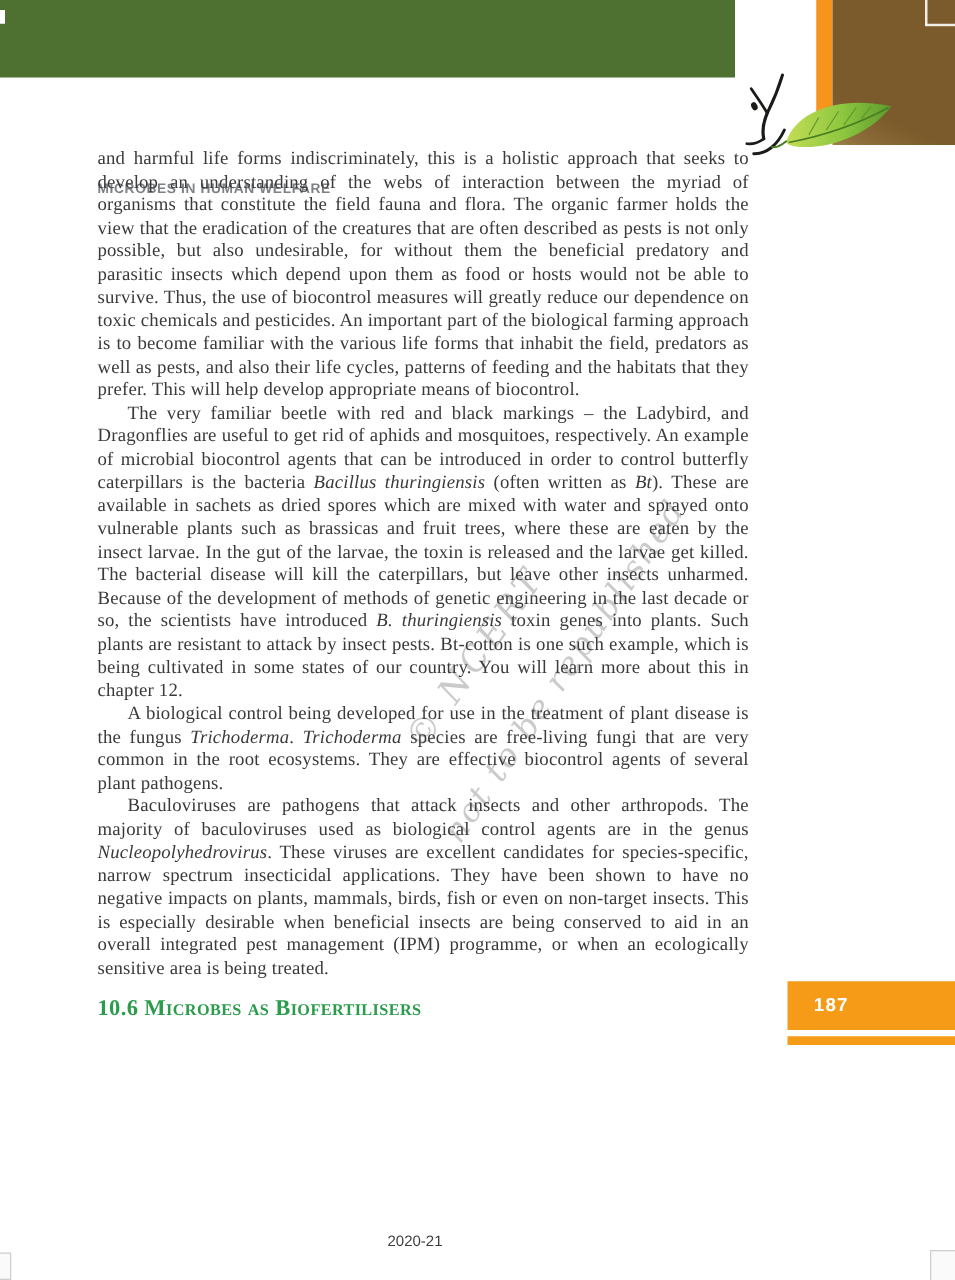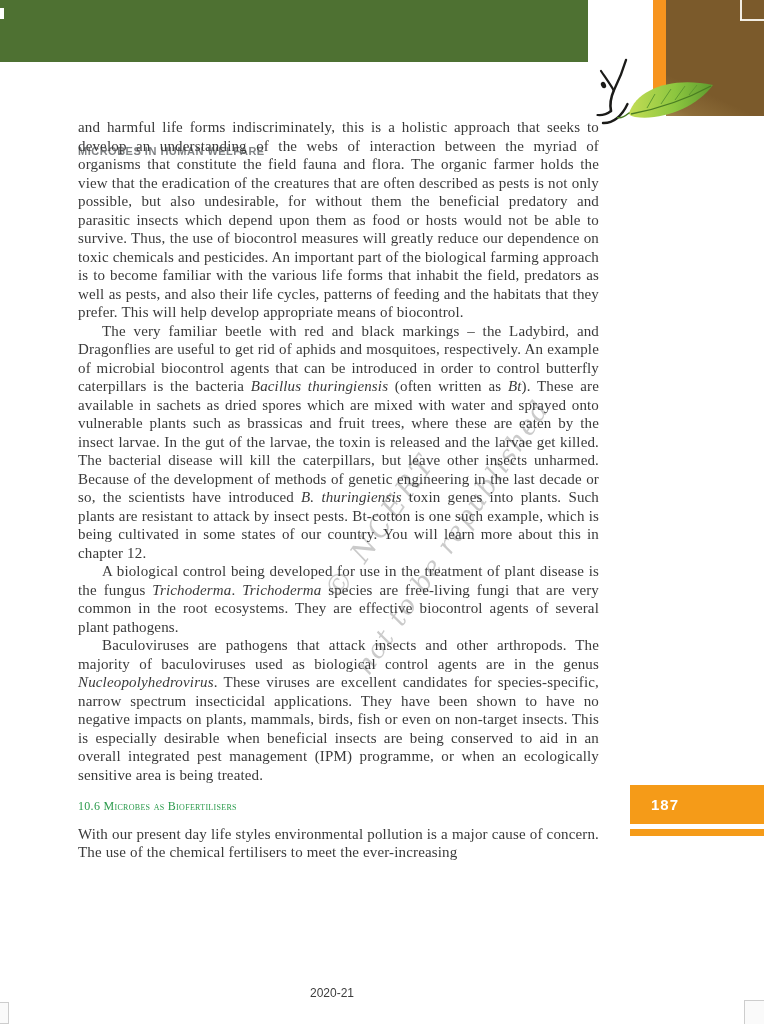--- a/index.html
+++ b/index.html
@@ -28,21 +28,21 @@
     letter-spacing:.5px; color:#7f8285;margin-top:48px; }
 
   
   .body-text { position:absolute; left:78px; top:118px; width:521px;
     font-size:15px; line-height:18.5px; letter-spacing:.15px;
     color:var(--body-text, #3a3a3a); text-align:justify; }
   .para { margin:0; }
   .para.indent { text-indent:24px; }
   .it { font-style:italic;font-family:Liberation Serif, serif; }
   .bd { font-weight:normal; }
-  .section-heading { margin:13px 0 9px 0; font-size:12px; font-weight:normal;
+  .section-heading { margin:13px 0 9px 0; font-size:18px; font-weight:bold;
     color:var(--heading-green, #2b9b4c); font-variant:small-caps; letter-spacing:.3px; }
 
   
   .watermark { position:absolute; white-space:nowrap;
     font-family:"DejaVu Serif", serif; font-style:italic;
     color:rgba(150,150,150,.5); transform-origin:center; pointer-events:none; }
   .wm1 { left:380px; top:526px; font-size:28px; letter-spacing:4px;
     transform:translate(-50%,-50%) rotate(-55deg); }
   .wm2 { left:452px; top:537px; font-size:26px; letter-spacing:2px;
     transform:translate(-50%,-50%) rotate(-56deg); }
@@ -103,21 +103,20 @@
 
   <div class="watermark wm1">© NCERT</div>
   <div class="watermark wm2">not to be republished</div>
 
   <div class="body-text" id="content">
       <p class="para"><span>and harmful life forms indiscriminately, this is a holistic approach that seeks to develop an understanding of the webs of interaction between the myriad of organisms that constitute the field fauna and flora. The organic farmer holds the view that the eradication of the creatures that are often described as pests is not only possible, but also undesirable, for without them the beneficial predatory and parasitic insects which depend upon them as food or hosts would not be able to survive. Thus, the use of biocontrol measures will greatly reduce our dependence on toxic chemicals and pesticides. An important part of the biological farming approach is to become familiar with the various life forms that inhabit the field, predators as well as pests, and also their life cycles, patterns of feeding and the habitats that they prefer. This will help develop appropriate means of biocontrol.</span></p>
       <p class="para indent"><span>The very familiar beetle with red and black markings – the Ladybird, and Dragonflies are useful to get rid of aphids and mosquitoes, respectively. An example of microbial biocontrol agents that can be introduced in order to control butterfly caterpillars is the bacteria </span><span class="it">Bacillus thuringiensis</span><span> (often written as </span><span class="it">Bt</span><span>). These are available in sachets as dried spores which are mixed with water and sprayed onto vulnerable plants such as brassicas and fruit trees, where these are eaten by the insect larvae. In the gut of the larvae, the toxin is released and the larvae get killed. The bacterial disease will kill the caterpillars, but leave other insects unharmed. Because of the development of methods of genetic engineering in the last decade or so, the scientists have introduced </span><span class="it">B. thuringiensis</span><span> toxin genes into plants. Such plants are resistant to attack by insect pests. </span><span class="bd">Bt-cotton</span><span> is one such example, which is being cultivated in some states of our country. You will learn more about this in chapter 12.</span></p>
       <p class="para indent"><span>A biological control being developed for use in the treatment of plant disease is the fungus </span><span class="it">Trichoderma</span><span>. </span><span class="it">Trichoderma</span><span> species are free-living fungi that are very common in the root ecosystems. They are effective biocontrol agents of several plant pathogens.</span></p>
       <p class="para indent"><span>Baculoviruses are pathogens that attack insects and other arthropods. The majority of baculoviruses used as biological control agents are in the genus </span><span class="it">Nucleopolyhedrovirus</span><span>. These viruses are excellent candidates for species-specific, narrow spectrum insecticidal applications. They have been shown to have no negative impacts on plants, mammals, birds, fish or even on non-target insects. This is especially desirable when beneficial insects are being conserved to aid in an overall integrated pest management (IPM) programme, or when an ecologically sensitive area is being treated.</span></p>
       <h2 class="section-heading">10.6 Microbes as Biofertilisers</h2>
-      <p class="para"><span>With our present day life styles environmental pollution is a major cause of concern. The use of the chemical fertilisers to meet the ever-increasing</span></p>
     </div>
 
   <div class="pagenum-box">
     <span>187</span>
   </div>
   <div class="pagenum-strip"></div>
 
   <div class="footer">2020-21</div>
 
   <div class="corner-artifact-bl"></div>

